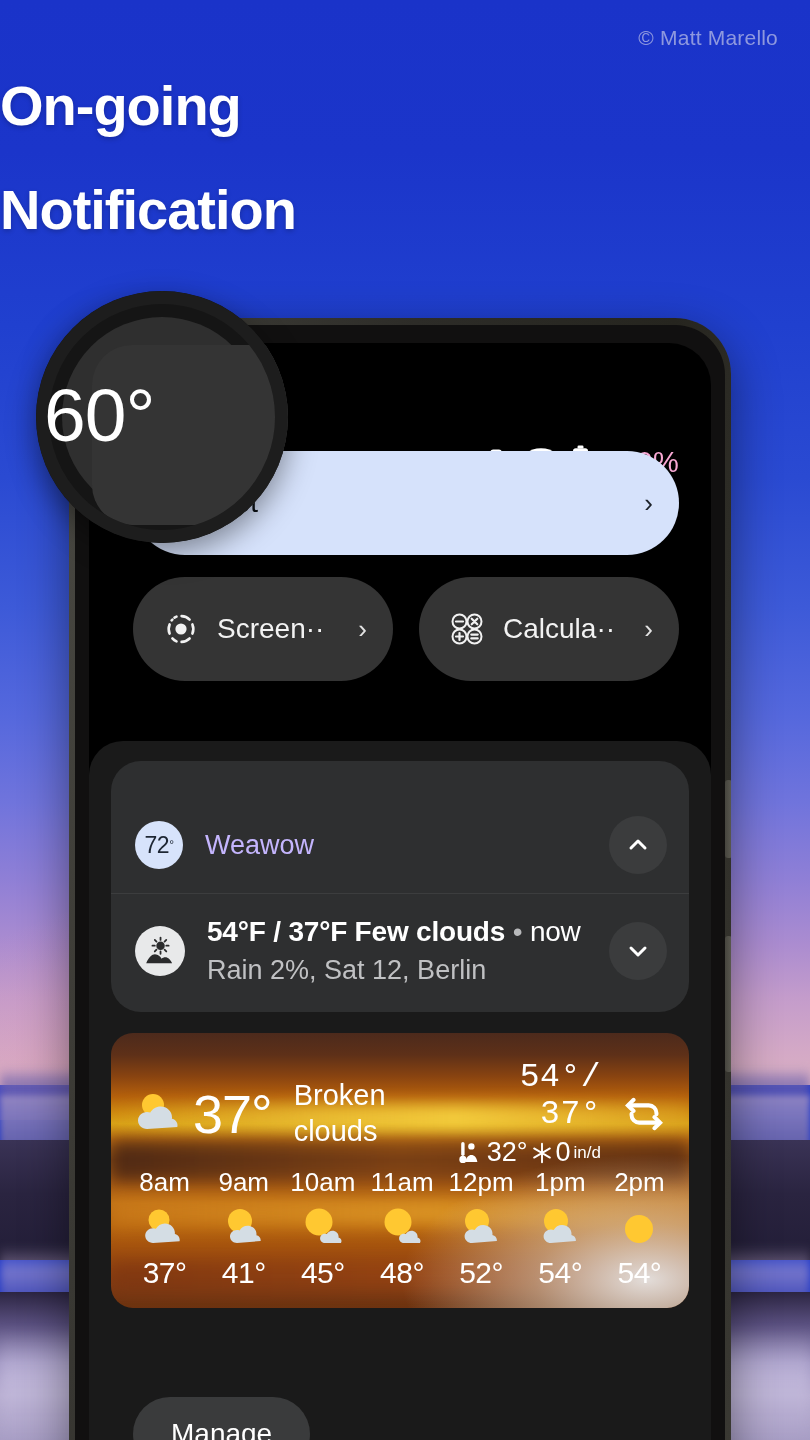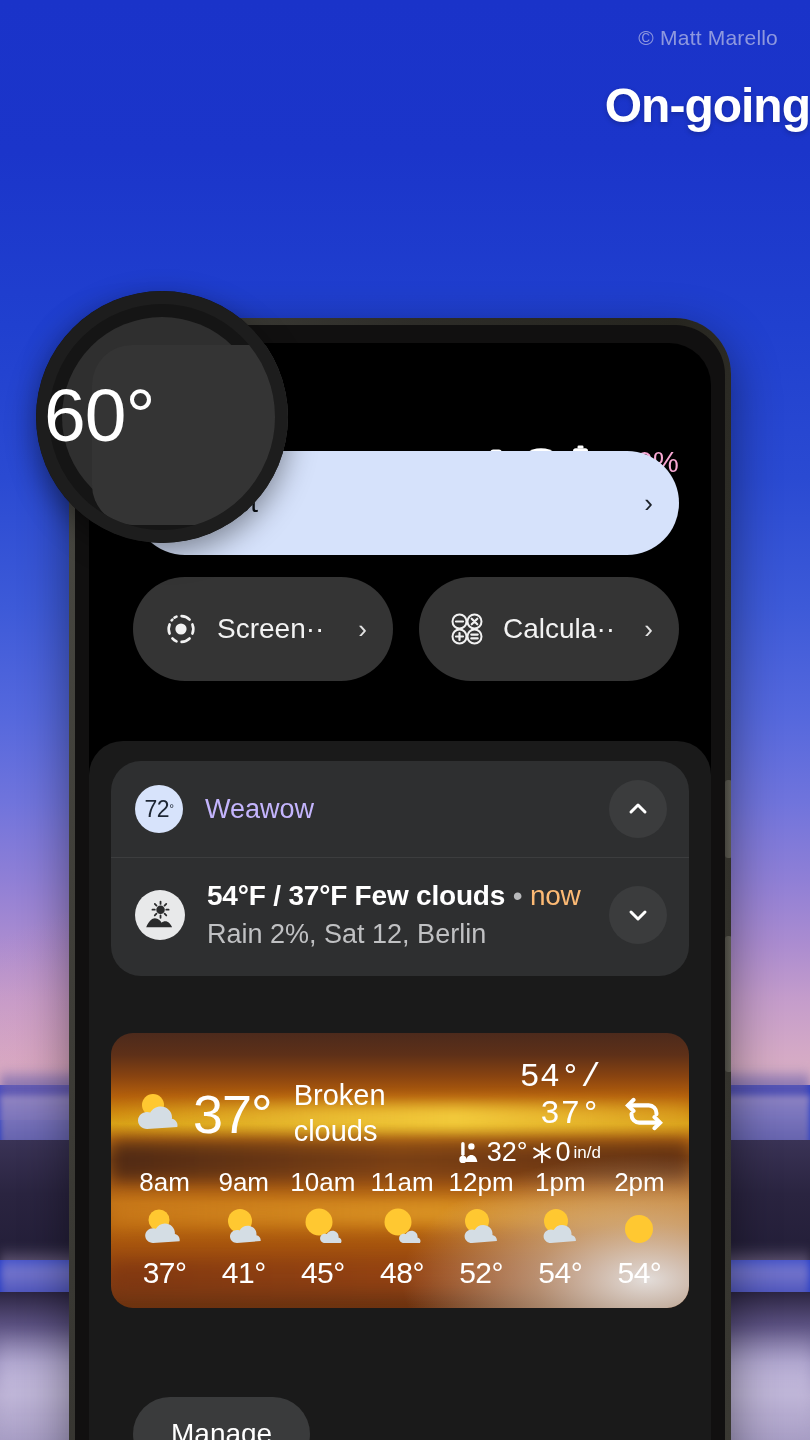--- a/index.html
+++ b/index.html
@@ -57,24 +57,24 @@
   
   #watermark {
     position:absolute; right:32px; top:26px;
     color:rgba(214,214,236,.62);
     font-size:21px; letter-spacing:.2px; white-space:nowrap;
   }
 
   
   #headline {
     position:absolute; left:0; right:0; top:54px;
-    text-align:right;
+    text-align:left;
     color:#fff;
     font-weight:bold;
-    font-size:48px;
+    font-size:56px;
     line-height:104px;
     letter-spacing:-1px;
     text-shadow:0 2px 5px rgba(0,0,0,.22);
   }
   #headline div { white-space:nowrap; }
 
   
   #phone {
     position:absolute; left:69px; top:318px; width:662px; height:1160px;
     border-radius:56px 56px 0 0;
@@ -131,21 +131,21 @@
   #shade {
     position:absolute; left:0; right:0; top:398px; bottom:0;
     background:#1a1a1a;
     border-radius:34px 34px 0 0;
   }
   #notif-card {
     position:absolute; left:22px; right:22px; top:20px;
     border-radius:30px; background:#2e2f30; overflow:hidden;
   }
   #notif-header {
-    height:96px; display:flex; align-items:center; gap:22px; padding:0 22px 0 24px;
+    height:96px; display:flex; align-items:center; gap:22px; padding:0 22px 0 24px;margin-top:36px;
   }
   #app-badge {
     width:48px; height:48px; border-radius:50%;
     background:#d7e3fb; color:#1d2633;
     display:flex; align-items:center; justify-content:center;
     font-size:23px; letter-spacing:-.5px;
   }
   #app-badge sup { font-size:12px; vertical-align:super; }
   #app-name { flex:1; font-size:27px; color:#c4b5fd; }
   .round-btn {
@@ -154,21 +154,21 @@
   }
   .chev { width:24px; height:24px; }
   #notif-divider { height:1px; background:#3c3d3e; margin:0 0 0 0; }
   #notif-body { display:flex; align-items:center; gap:22px; padding:22px 22px 26px 24px; }
   #notif-weather-icon {
     width:50px; height:50px; border-radius:50%; background:#e8e9ea;
     display:flex; align-items:center; justify-content:center; flex:0 0 50px;
   }
   #notif-text { flex:1; }
   #notif-title { font-size:28px; color:#fff; font-weight:bold; letter-spacing:-.2px; }
-  #notif-title .when { font-weight:normal; color:#fdba74; }
+  #notif-title .when { font-weight:normal; color:#ffffff; }
   #notif-title .dot { font-weight:normal; color:#b8b9bb; }
   #notif-sub { font-size:27px; color:#c0c1c3; margin-top:7px; }
 
   
   #widget {
     position:absolute; left:22px; right:22px; top:292px; height:275px;
     border-radius:22px; overflow:hidden;
     background:
       linear-gradient(180deg,
         #4c2a1c 0%, #5e3018 8%, #8a4410 16%, #b4600c 23%,
@@ -250,20 +250,21 @@
   <div class="bg-sea-dark"></div>
   <div class="bg-surf"></div>
   <div class="bg-sand"></div>
   <div class="bg-sand-sheen"></div>
 </div>
 
 <div id="watermark">© Matt Marello</div>
 
 <div id="headline">
   <div>On-going</div>
+  <div>Notification</div>
 </div>
 
 <div id="phone">
   <div class="side-btn" id="side-btn-power"></div>
   <div class="side-btn" id="side-btn-volume"></div>
   <div id="phone-bezel">
     <div id="screen">
 
       <div id="statusbar">
         <div id="status-time">12</div>

